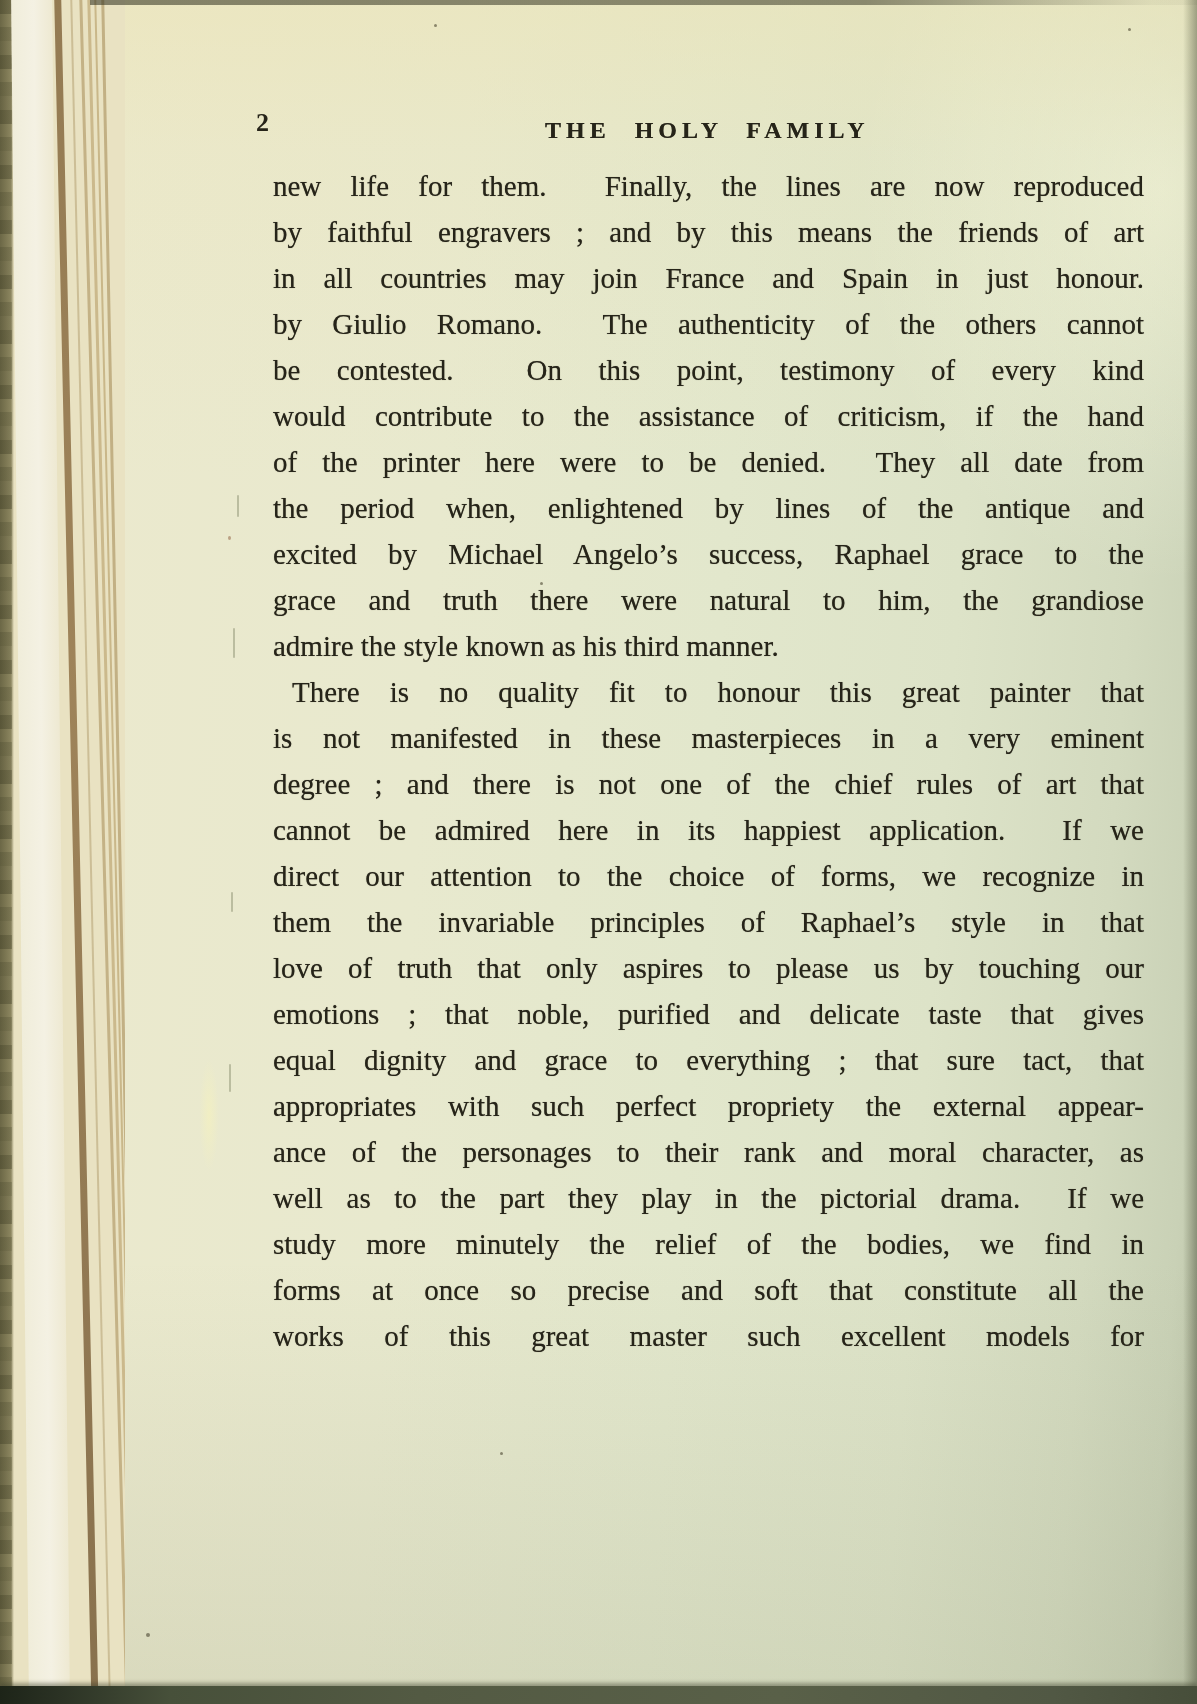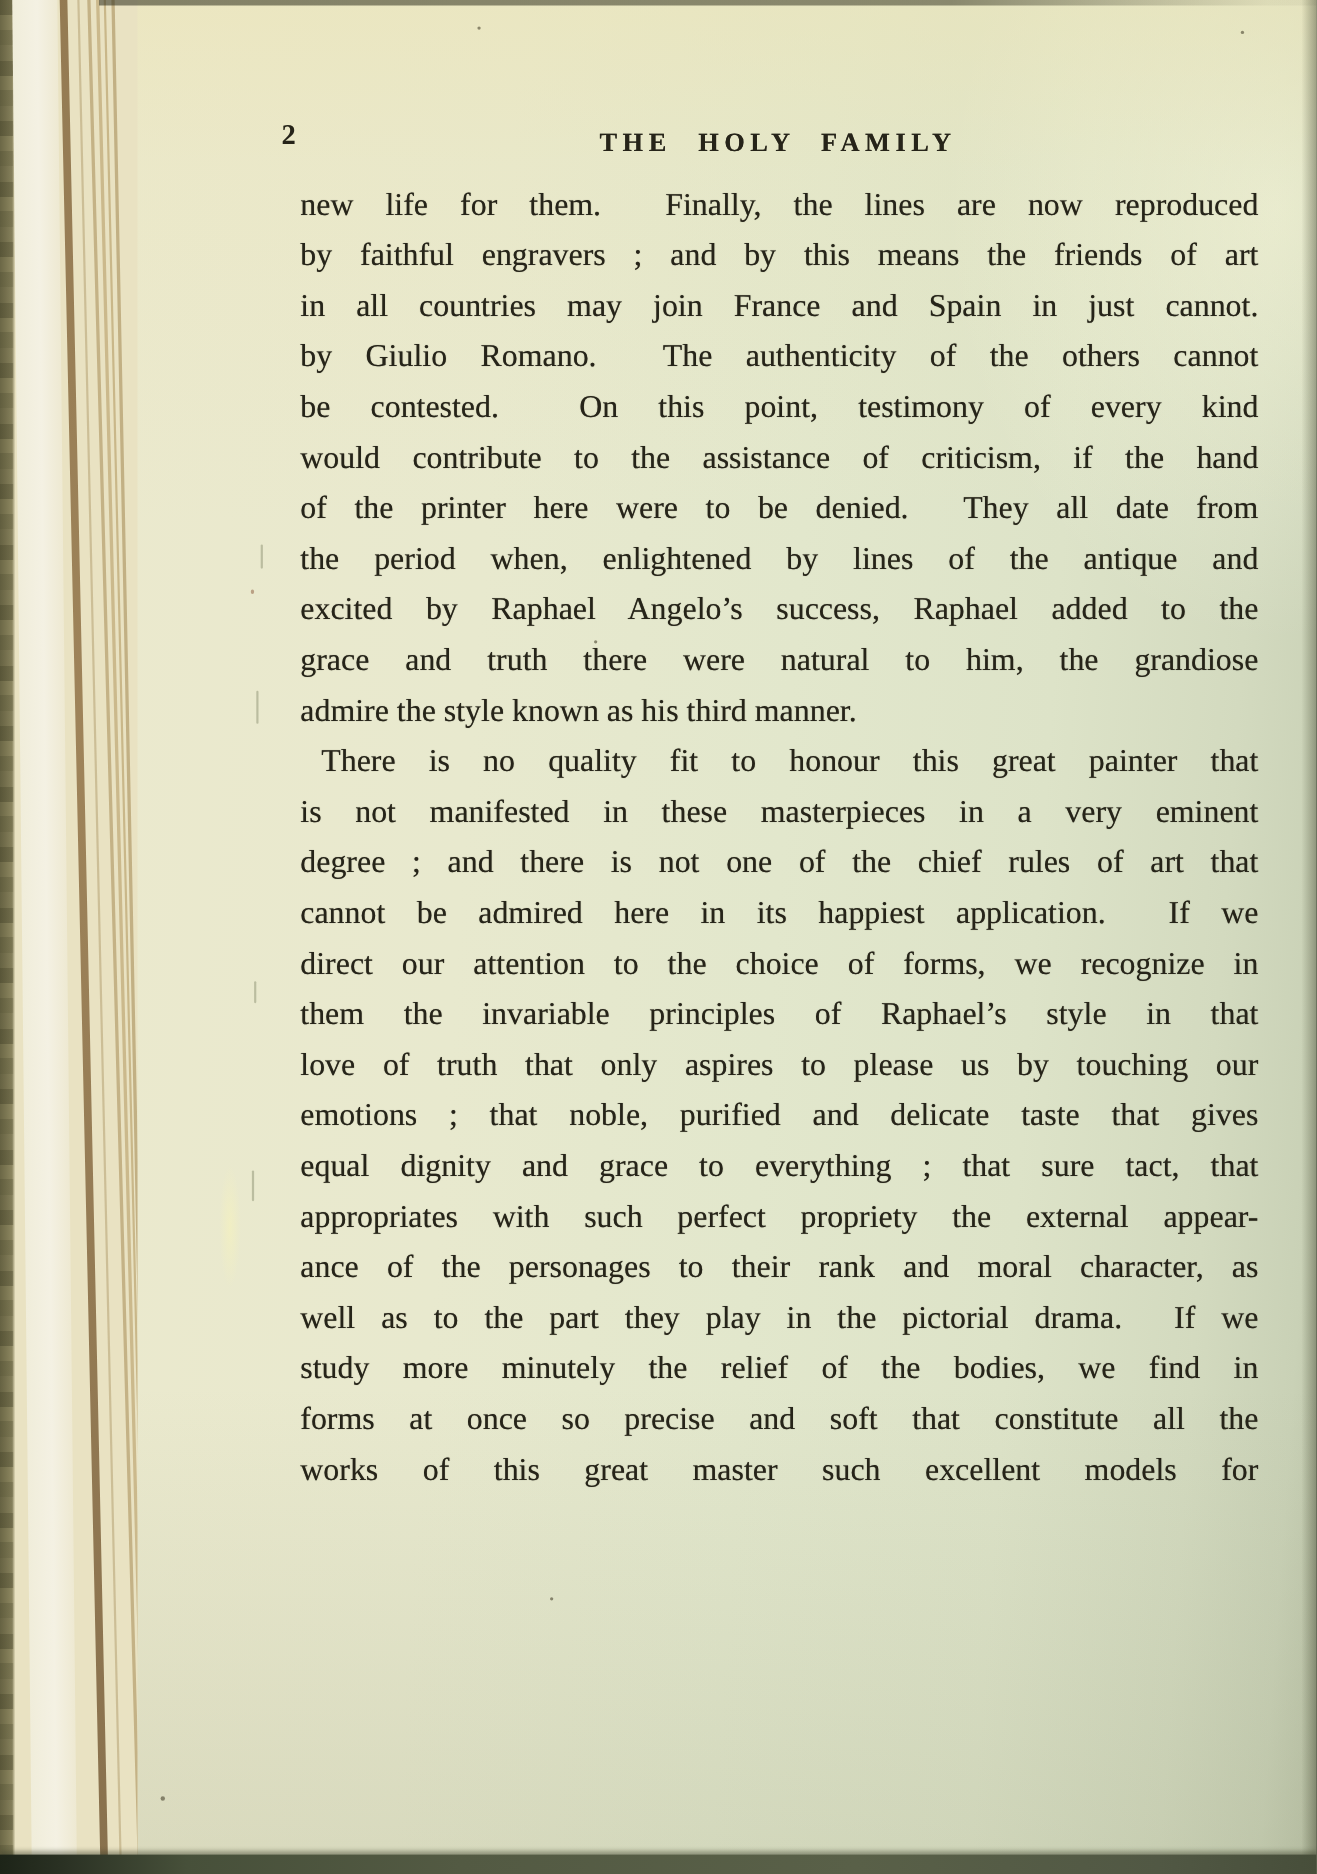--- a/index.html
+++ b/index.html
@@ -122,27 +122,27 @@
     <div class="edge-line l3"></div>
     <div class="edge-line l4"></div>
   </div>
 
   <div class="page-number">2</div>
   <div class="running-title">THE HOLY FAMILY</div>
 
   <div class="textblock">
     <div class="line">new life for them.&nbsp; Finally, the lines are now reproduced</div>
     <div class="line">by faithful engravers ; and by this means the friends of art</div>
-    <div class="line">in all countries may join France and Spain in just cannot.</div>
+    <div class="line">in all countries may join France and Spain in just honour.</div>
     <div class="line">by Giulio Romano.&nbsp; The authenticity of the others cannot</div>
     <div class="line">be contested.&nbsp; On this point, testimony of every kind</div>
     <div class="line">would contribute to the assistance of criticism, if the hand</div>
     <div class="line">of the printer here were to be denied.&nbsp; They all date from</div>
     <div class="line">the period when, enlightened by lines of the antique and</div>
-    <div class="line">excited by Raphael Angelo’s success, Raphael added to the</div>
+    <div class="line">excited by Michael Angelo’s success, Raphael grace to the</div>
     <div class="line">grace and truth there were natural to him, the grandiose</div>
     <div class="line short">admire the style known as his third manner.</div>
     <div class="line indent">There is no quality fit to honour this great painter that</div>
     <div class="line">is not manifested in these masterpieces in a very eminent</div>
     <div class="line">degree ; and there is not one of the chief rules of art that</div>
     <div class="line">cannot be admired here in its happiest application.&nbsp; If we</div>
     <div class="line">direct our attention to the choice of forms, we recognize in</div>
     <div class="line">them the invariable principles of Raphael’s style in that</div>
     <div class="line">love of truth that only aspires to please us by touching our</div>
     <div class="line">emotions ; that noble, purified and delicate taste that gives</div>

